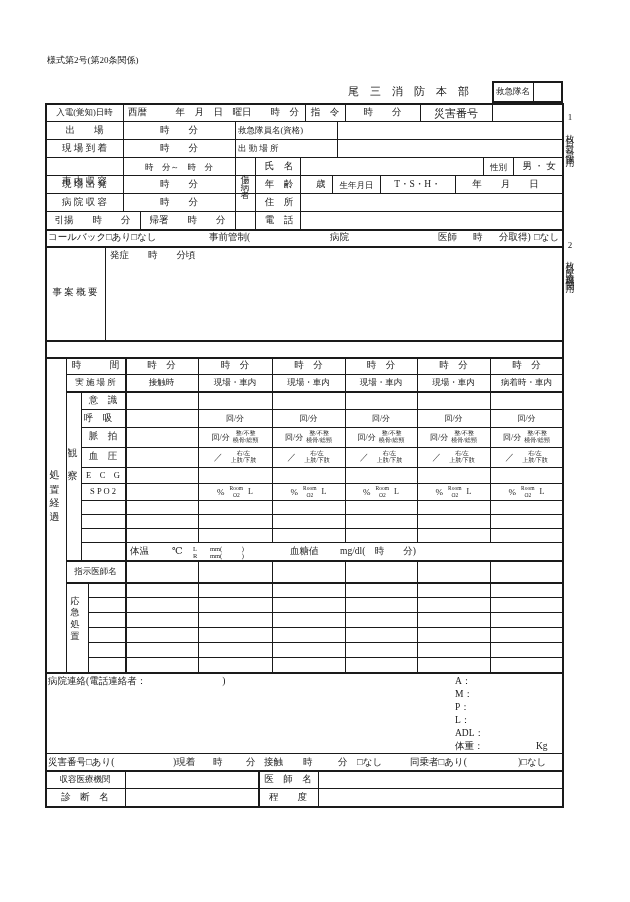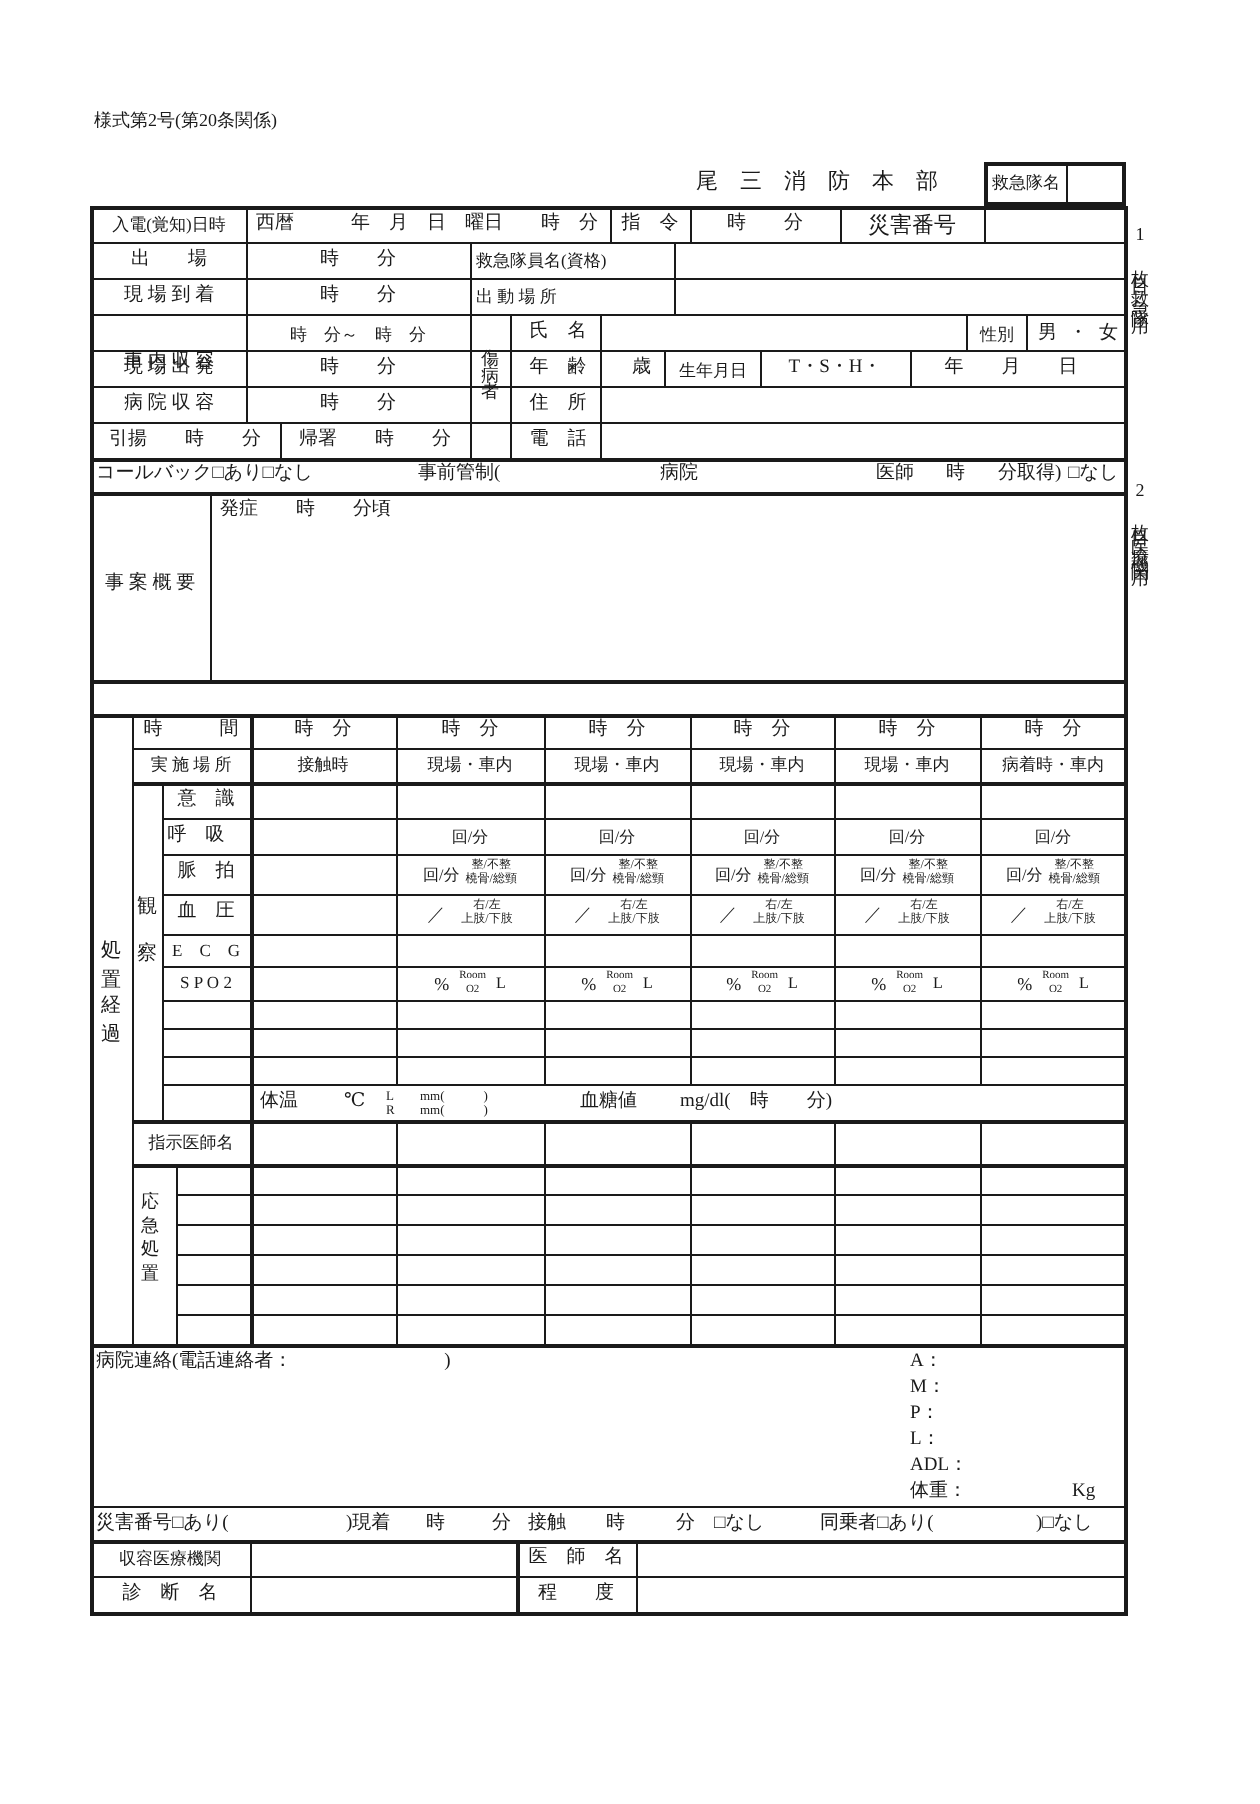--- a/index.html
+++ b/index.html
@@ -119,21 +119,21 @@
   <div class="c" style="left:46px;top:179px;width:77px;">現 場 出 発</div>
   <div class="c" style="left:123px;top:179px;width:112px;">時　　分</div>
   <div class="c" style="left:46px;top:197px;width:77px;">病 院 収 容</div>
   <div class="c" style="left:123px;top:197px;width:112px;">時　　分</div>
   <div class="c" style="left:45px;top:215px;width:95px;">引揚　　時　　分</div>
   <div class="c" style="left:140px;top:215px;width:95px;">帰署　　時　　分</div>
 
   <div class="vt" style="left:240px;top:167px;letter-spacing:8px;">傷病者</div>
   <div class="c" style="left:258px;top:161px;width:42px;">氏　名</div>
   <div class="c s85" style="left:484px;top:162px;width:29px;">性別</div>
-  <div class="c" style="left:513px;top:161px;width:52px;font-family:Liberation Mono, monospace;">男 ・ 女</div>
+  <div class="c" style="left:513px;top:161px;width:52px;">男 ・ 女</div>
   <div class="c" style="left:258px;top:179px;width:42px;">年　齢</div>
   <div class="t" style="left:316px;top:179px;">歳</div>
   <div class="c s85" style="left:333px;top:180px;width:47px;">生年月日</div>
   <div class="c" style="left:380px;top:179px;width:75px;">T・S・H・</div>
   <div class="c" style="left:455px;top:179px;width:101px;">年　　月　　日</div>
   <div class="c" style="left:258px;top:197px;width:42px;">住　所</div>
   <div class="c" style="left:258px;top:215px;width:42px;">電　話</div>
 
   <div class="t" style="left:48px;top:232px;">コールバック□あり□なし</div>
   <div class="t" style="left:209px;top:232px;">事前管制(</div>

